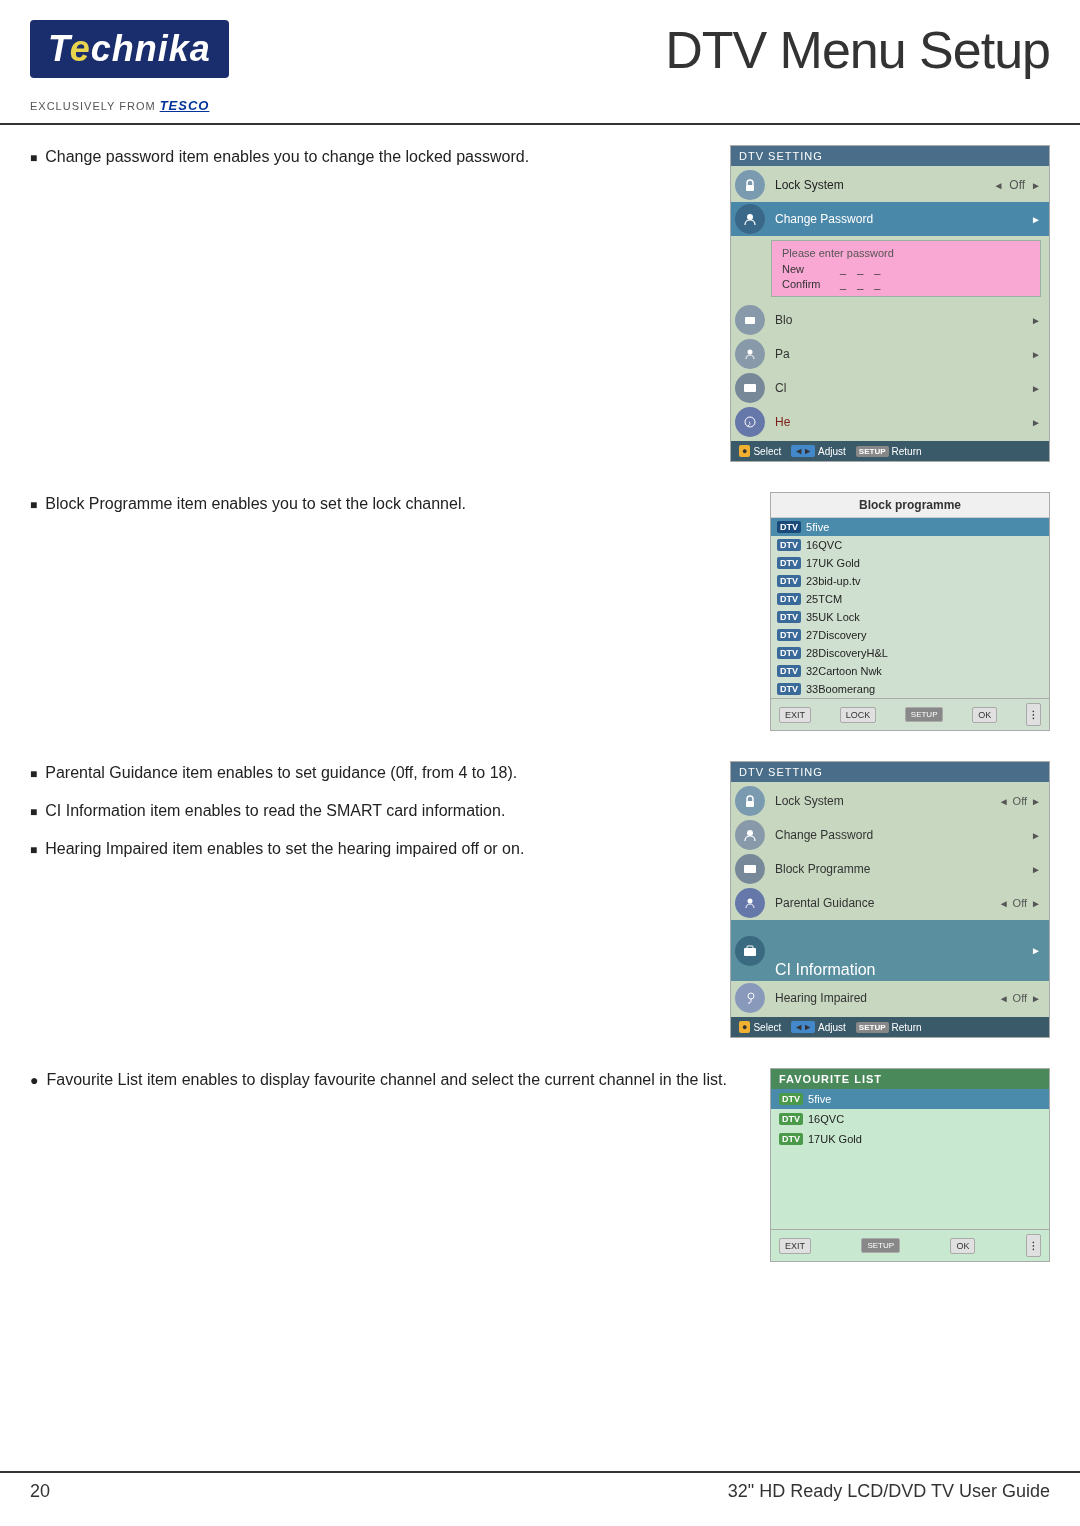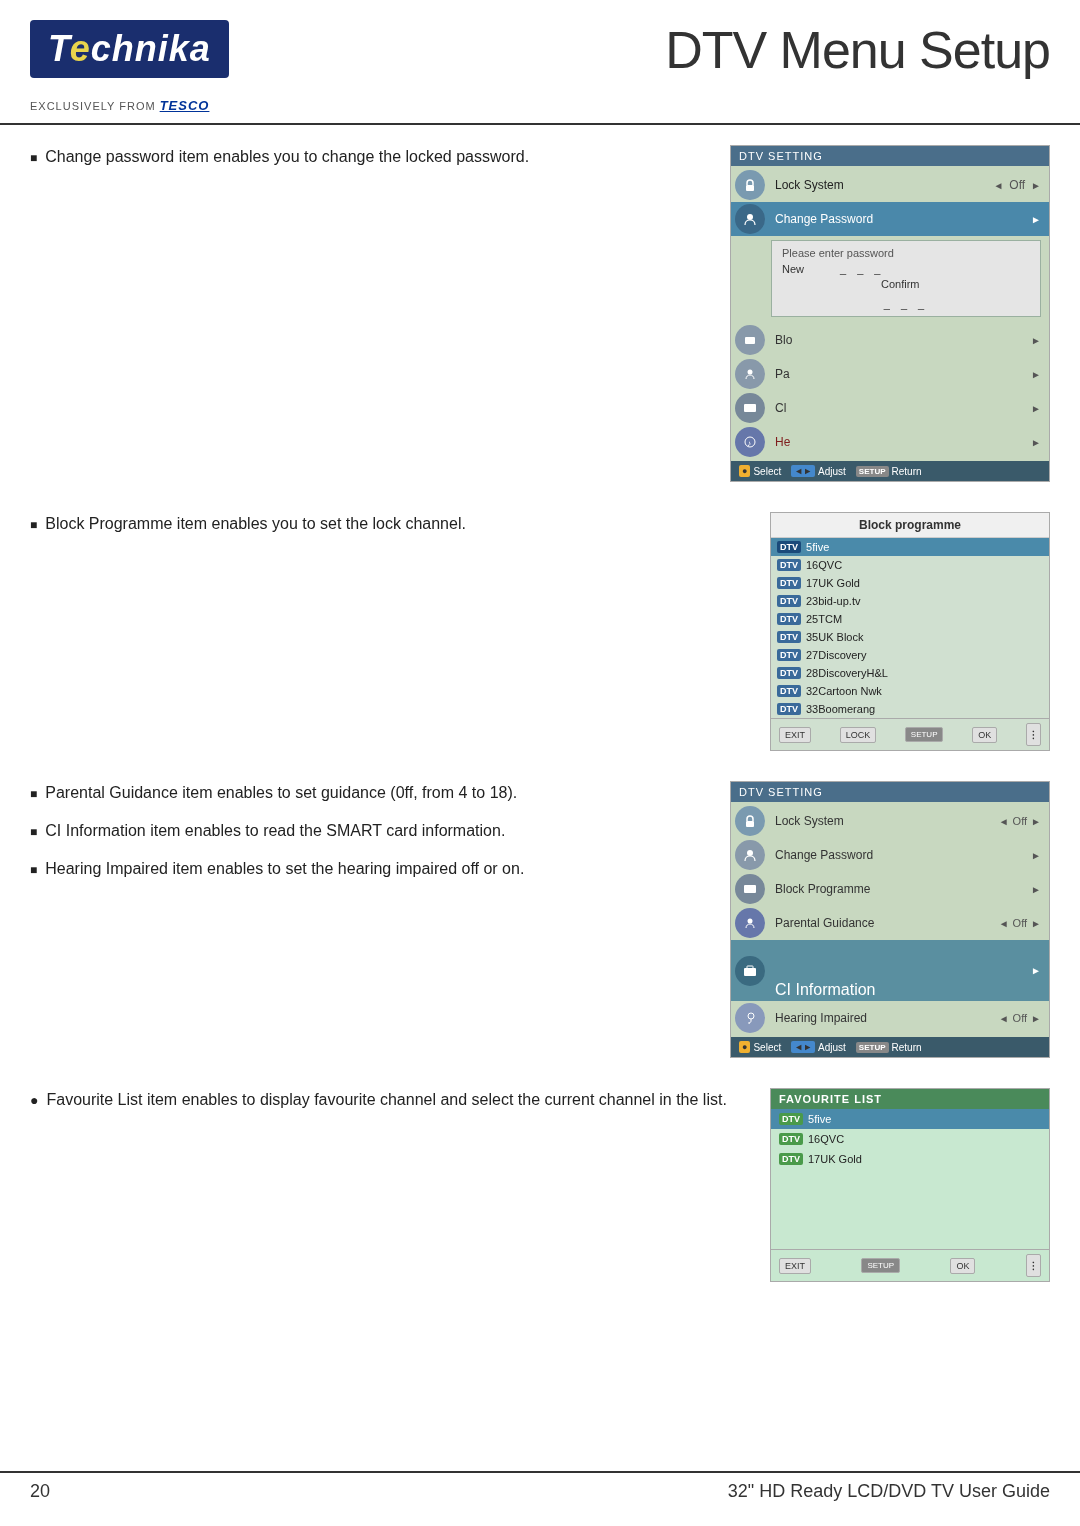--- a/index.html
+++ b/index.html
@@ -396,29 +396,29 @@
                 <path d="M3 14c0-3 2-5 5-5s5 2 5 5" stroke="white" stroke-width="1.2" fill="none"></path>
               </svg>
           </div>
           <div style="flex:1;padding:0 4px;display:flex;align-items:center;">
             <span style="flex:1;color:white;font-size:12px;">Change Password</span>
             <span style="color:white;font-size:10px;">►</span>
           </div>
         </div>
 
         <div style="background:#c8d8c0;padding:4px 8px 4px 40px;">
-          <div style="background:#e5e5e5;border:1px solid #9ab0a0;padding:6px 10px;margin-bottom:2px;">
+          <div style="background:#f9a8d4;border:1px solid #9ab0a0;padding:6px 10px;margin-bottom:2px;">
             <div style="font-size:11px;color:#555;margin-bottom:4px;">
               <span>Please enter password</span>
             </div>
             <div style="display:flex;align-items:center;font-size:11px;margin-bottom:3px;gap:8px;">
               <span style="width:50px;color:#333;">New</span>
               <span style="letter-spacing:4px;color:#333;">_ _ _</span>
             </div>
-            <div style="display:flex;align-items:center;font-size:11px;gap:8px;flex-direction:column;">
+            <div style="display:flex;align-items:center;font-size:11px;gap:8px;">
               <span style="width:50px;color:#333;">Confirm</span>
               <span style="letter-spacing:4px;color:#333;">_ _ _</span>
             </div>
           </div>
         </div>
 
         <div style="display:flex;align-items:center;padding:2px 4px;">
           <div class="icon-circle" style="background:#8899aa;">
             <svg viewBox="0 0 16 16" fill="white">
                 <rect x="3" y="5" width="10" height="7" rx="1"></rect>
@@ -514,21 +514,21 @@
           <span>bid-up.tv</span>
         </div>
         <div class="bp-row">
           <span class="dtv-badge">DTV</span>
           <span>25 </span>
           <span>TCM</span>
         </div>
         <div class="bp-row">
           <span class="dtv-badge">DTV</span>
           <span>35 </span>
-          <span>UK Block</span>
+          <span>UK Lock</span>
         </div>
         <div class="bp-row">
           <span class="dtv-badge">DTV</span>
           <span>27 </span>
           <span>Discovery</span>
         </div>
         <div class="bp-row">
           <span class="dtv-badge">DTV</span>
           <span>28 </span>
           <span>DiscoveryH&amp;L</span>

